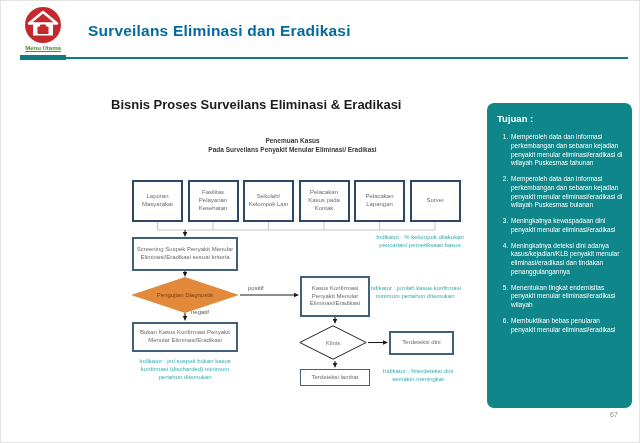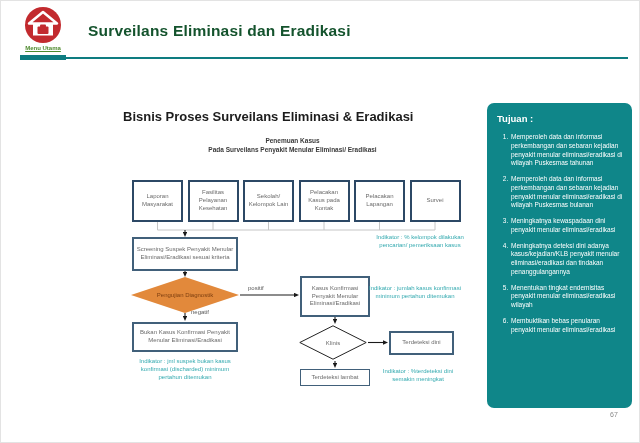--- a/index.html
+++ b/index.html
@@ -9,27 +9,27 @@
     box-shadow:inset 0 0 0 1px #e3e3e3;
   }
   
   .logo{position:absolute;left:24px;top:6px;width:38px;height:38px;}
   .menu-label{
     position:absolute;left:14px;top:45px;width:58px;text-align:center;
     font-size:6px;font-weight:bold;color:#4e8a2d;text-decoration:underline;cursor:pointer;
   }
   .title{
     position:absolute;left:88px;top:22px;margin:0;
-    font-size:15.5px;font-weight:bold;color:#14532d;letter-spacing:.2px;
+    font-size:15.5px;font-weight:bold;color:#0369a1;letter-spacing:.2px;
   }
   .divider-thin{position:absolute;left:20px;top:57px;width:608px;height:1.5px;background:#0e7c80;}
   .divider-thick{position:absolute;left:20px;top:55px;width:46px;height:4.5px;background:#0e7c80;}
   
   .subtitle{
-    position:absolute;left:111px;top:96px;width:330px;margin:12px;
+    position:absolute;left:111px;top:96px;width:330px;margin:0;
     font-size:13px;font-weight:bold;color:#1c1c1c;line-height:1.35;
   }
   .flow-title{
     position:absolute;left:125px;top:136px;width:335px;text-align:center;
     font-size:6.5px;font-weight:bold;color:#3a3a3a;line-height:1.4;
   }
   
   .fbox{
     position:absolute;background:#fff;border:2px solid #2c4865;box-sizing:border-box;
     display:flex;align-items:center;justify-content:center;text-align:center;

